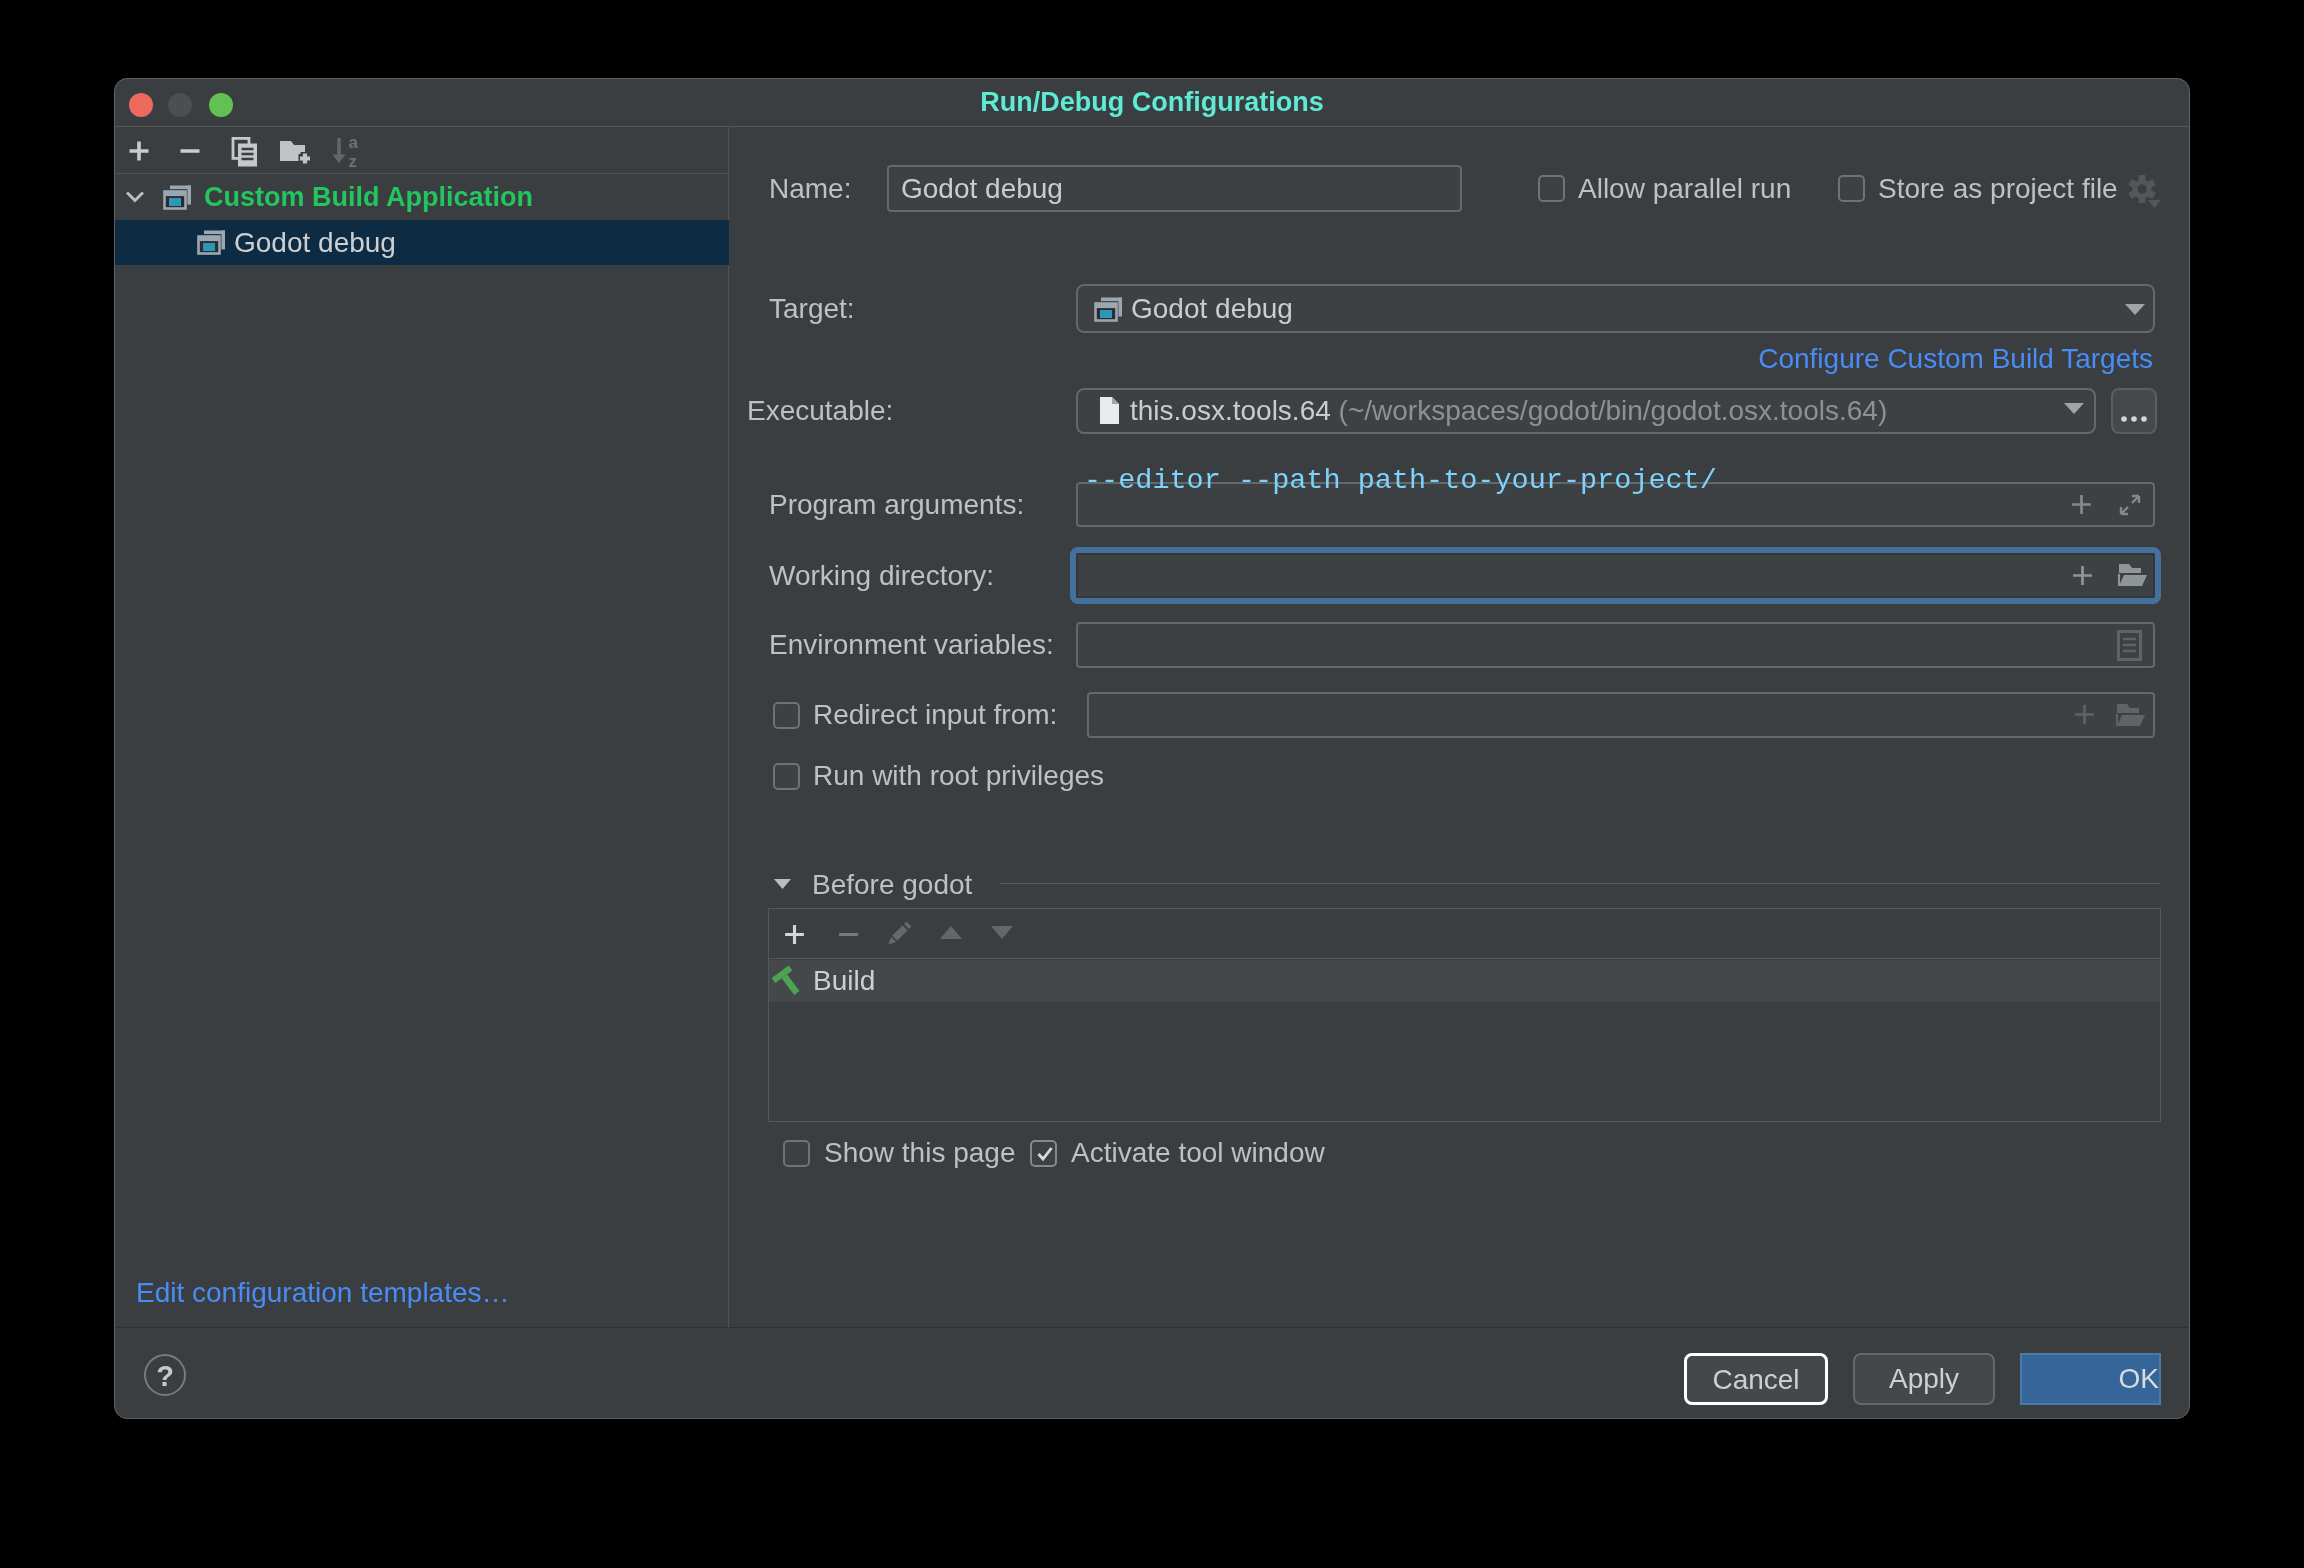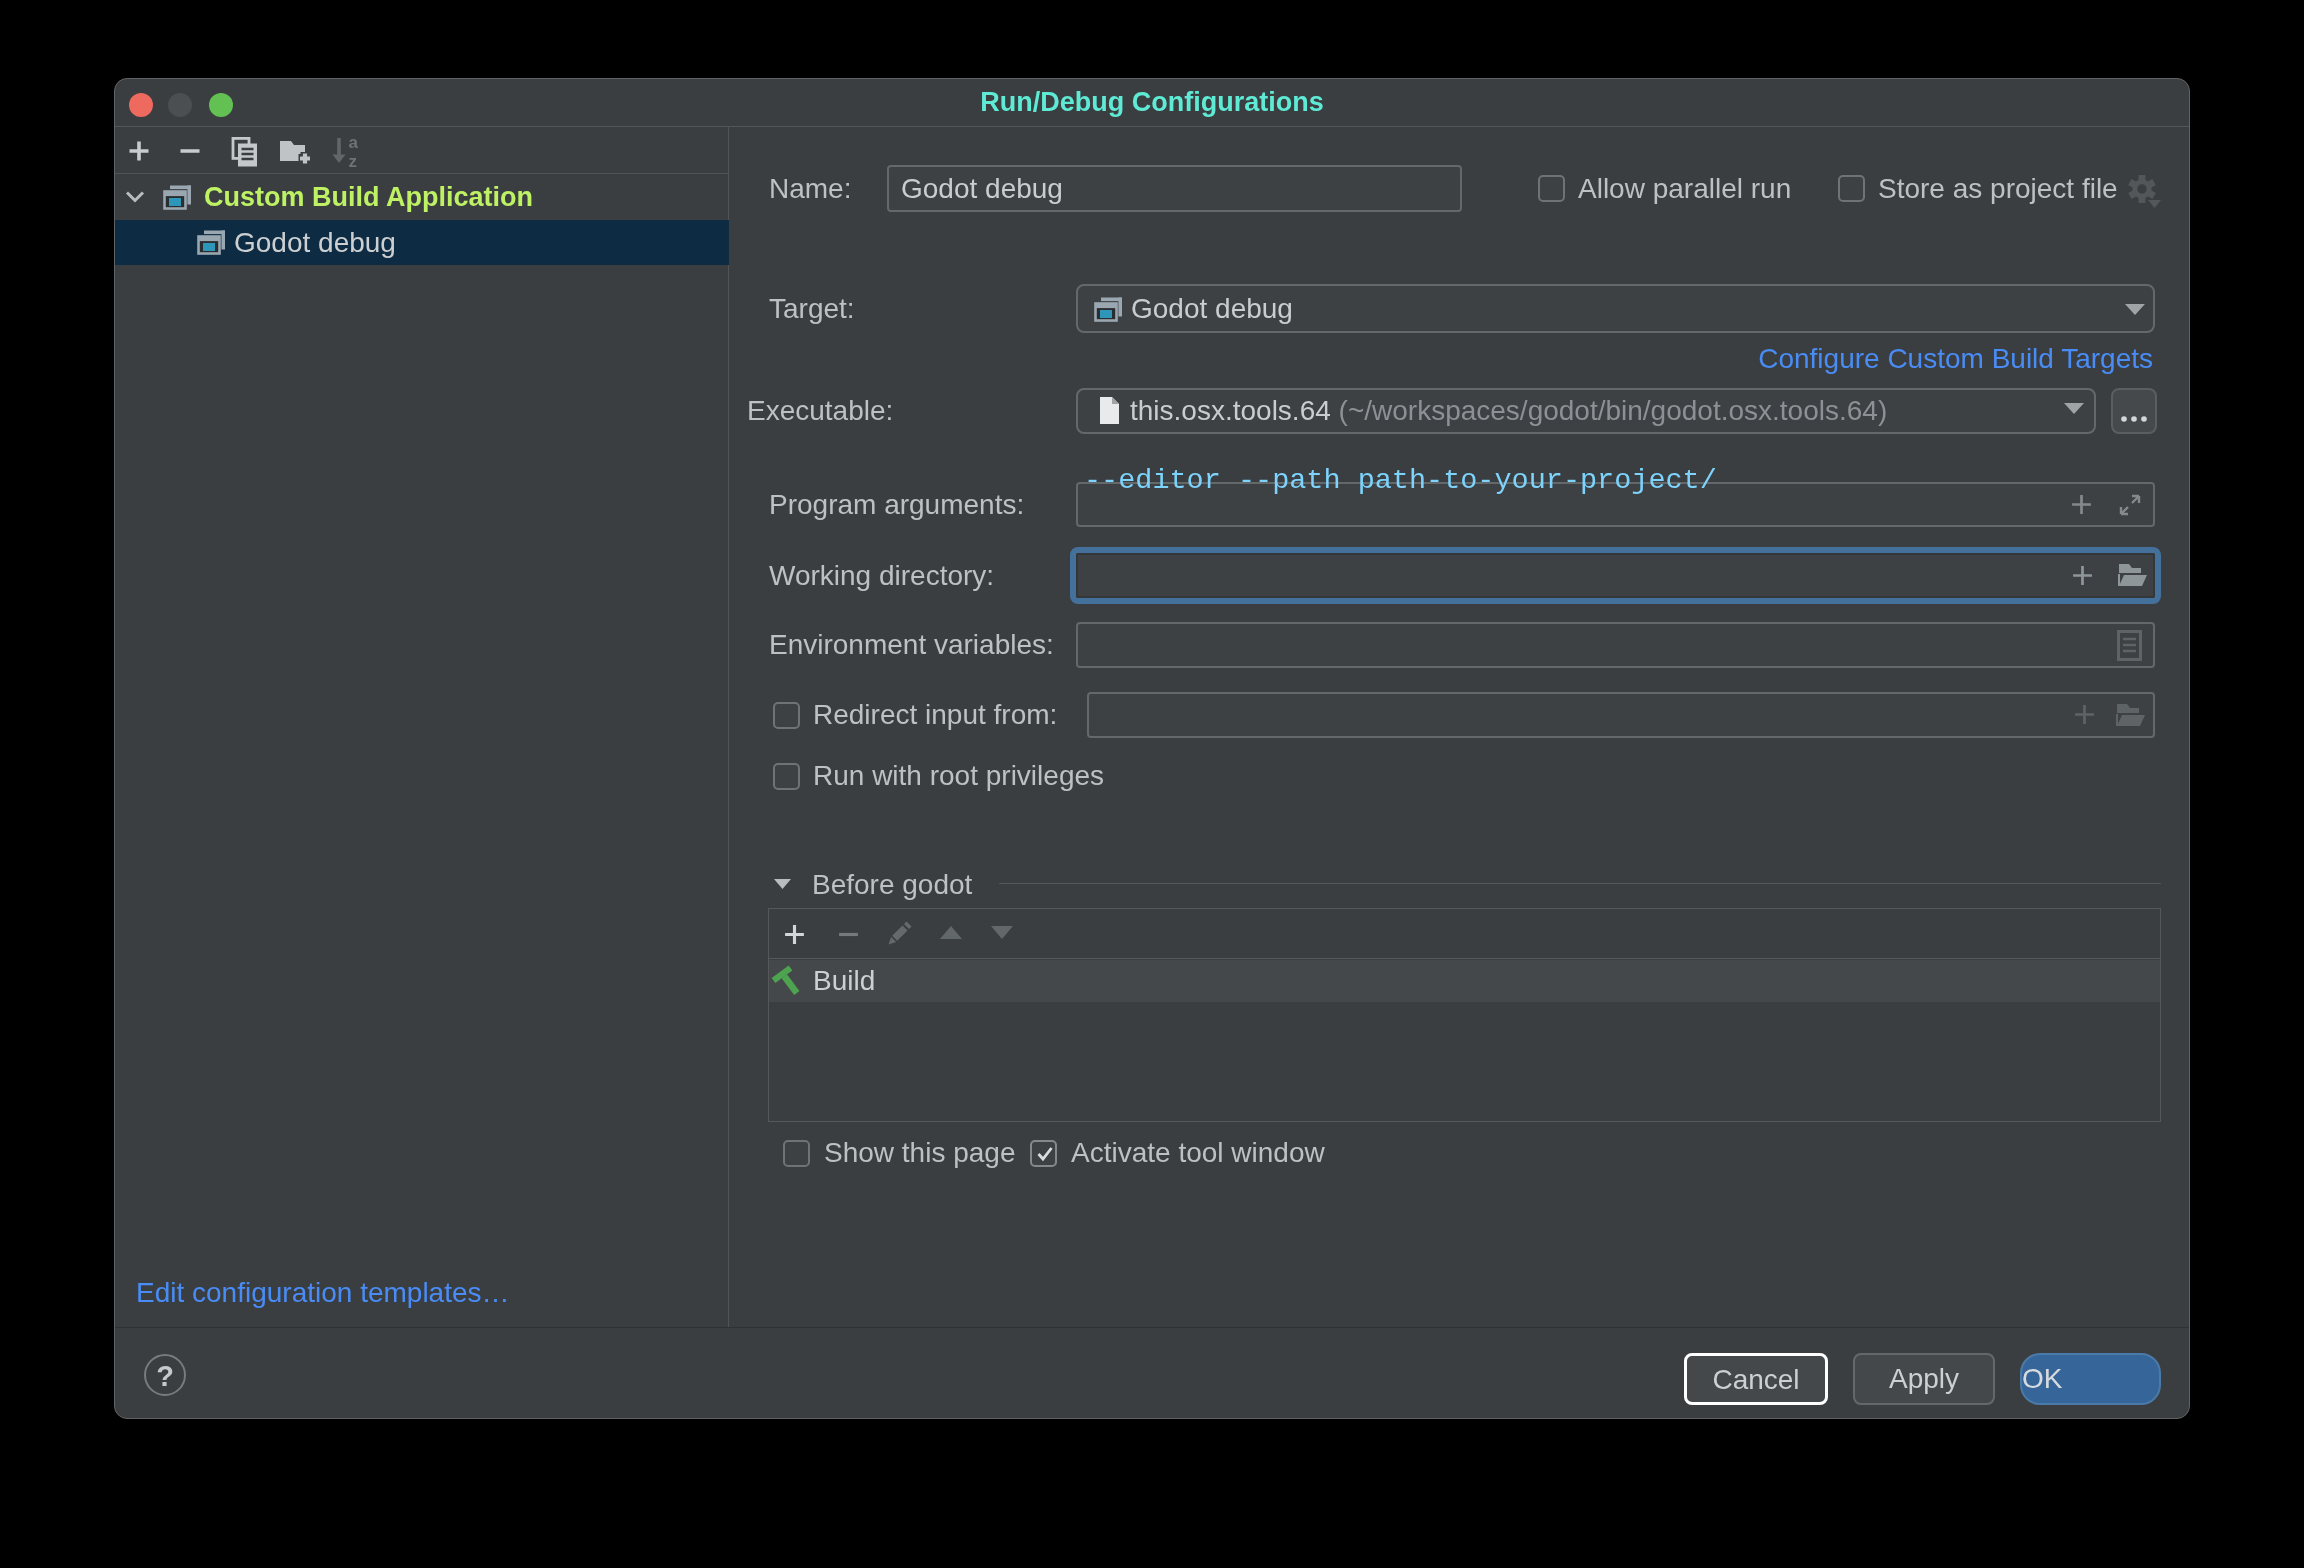--- a/index.html
+++ b/index.html
@@ -52,21 +52,21 @@
   <svg style="left:10px;top:111px" width="20" height="13" viewBox="0 0 20 13">
       <path d="M2 2.5l8 8 8-8" fill="none" stroke="#B9BDBF" stroke-width="3"></path>
     </svg>
   <svg style="left:48px;top:105px" width="30" height="26" viewBox="0 0 30 26">
       <rect x="7" y="1.5" width="21" height="3.6" fill="#9AA7B1"></rect>
       <rect x="24.4" y="1.5" width="3.6" height="19" fill="#9AA7B1"></rect>
       <rect x="1.5" y="7.5" width="21" height="17" fill="#2B2E30" stroke="#9AA7B1" stroke-width="2.6"></rect>
       <rect x="1.5" y="7.5" width="21" height="4.6" fill="#9AA7B1"></rect>
       <rect x="6" y="14" width="12" height="8" fill="#2E96B9"></rect>
     </svg>
-  <div class="lbl" style="left:89px;top:96px;height:57px;line-height:45px;font-weight:bold;font-size:27px;color:#bef264">Custom Build Application</div>
+  <div class="lbl" style="left:89px;top:96px;height:57px;line-height:45px;font-weight:bold;font-size:27px;color:#22c55e">Custom Build Application</div>
   <div class="abs" style="left:0;top:141px;width:614px;height:45px;background:#0D2B42"></div>
   <svg style="left:82px;top:150px" width="30" height="26" viewBox="0 0 30 26">
       <rect x="7" y="1.5" width="21" height="3.6" fill="#9AA7B1"></rect>
       <rect x="24.4" y="1.5" width="3.6" height="19" fill="#9AA7B1"></rect>
       <rect x="1.5" y="7.5" width="21" height="17" fill="#2B2E30" stroke="#9AA7B1" stroke-width="2.6"></rect>
       <rect x="1.5" y="7.5" width="21" height="4.6" fill="#9AA7B1"></rect>
       <rect x="6" y="14" width="12" height="8" fill="#2E96B9"></rect>
     </svg>
   <div class="lbl" style="left:119px;top:141px;height:45px;line-height:45px;color:#CDD0D2">Godot debug</div>
   <div class="lbl link" style="left:21px;top:1191px;height:45px;line-height:45px">Edit configuration templates…</div>
@@ -203,14 +203,14 @@
   <div class="cb" style="left:915px;top:1061px;border-color:#84898C"></div>
   <svg style="left:921px;top:1067px" width="18" height="16" viewBox="0 0 18 16">
       <path d="M2.5 8l4.5 5 8.5-11" fill="none" stroke="#D9DCDE" stroke-width="2.8"></path>
     </svg>
   <div class="lbl" style="left:956px;top:1051px;height:46px;line-height:46px">Activate tool window</div>
 
   <div class="abs" style="left:0;top:1248px;width:100%;height:1px;background:#2F3234"></div>
   <div class="abs" style="left:29px;top:1275px;width:42px;height:42px;border:2px solid #777B7D;border-radius:50%;color:#C6C9CB;text-align:center;line-height:40px;font-size:29px;font-weight:bold">?</div>
   <div class="abs" style="left:1569px;top:1274px;width:144px;height:52px;background:#45484B;border:3px solid #ffffff;border-radius:8px;text-align:center;line-height:48px;color:#CDD0D2">Cancel</div>
   <div class="abs" style="left:1738px;top:1274px;width:142px;height:52px;background:#45484B;border:2px solid #63686B;border-radius:8px;text-align:center;line-height:48px;color:#CDD0D2">Apply</div>
-  <div class="abs" style="left:1905px;top:1274px;width:141px;height:52px;background:#36659A;border:2px solid #4A7AA8;border-radius:20px;text-align:left;line-height:48px;color:#D8DBDD">OK</div>
+  <div class="abs" style="left:1905px;top:1274px;width:141px;height:52px;background:#36659A;border:2px solid #4A7AA8;border-radius:0;text-align:right;line-height:48px;color:#D8DBDD">OK</div>
 </div>
 
 </body></html>

